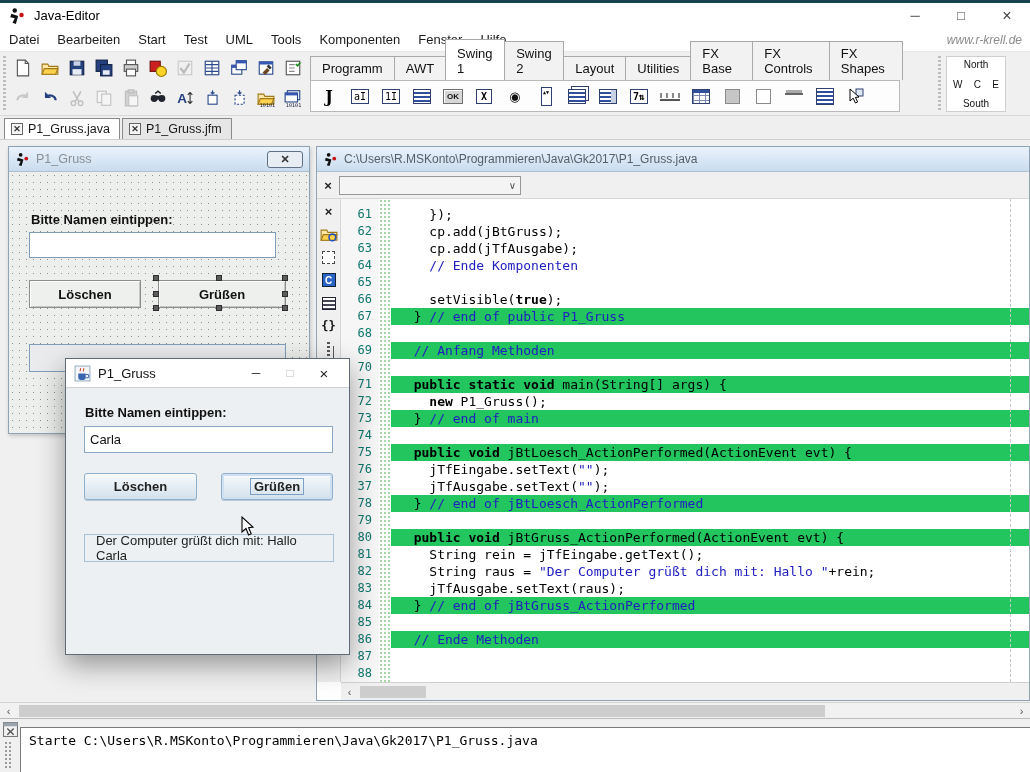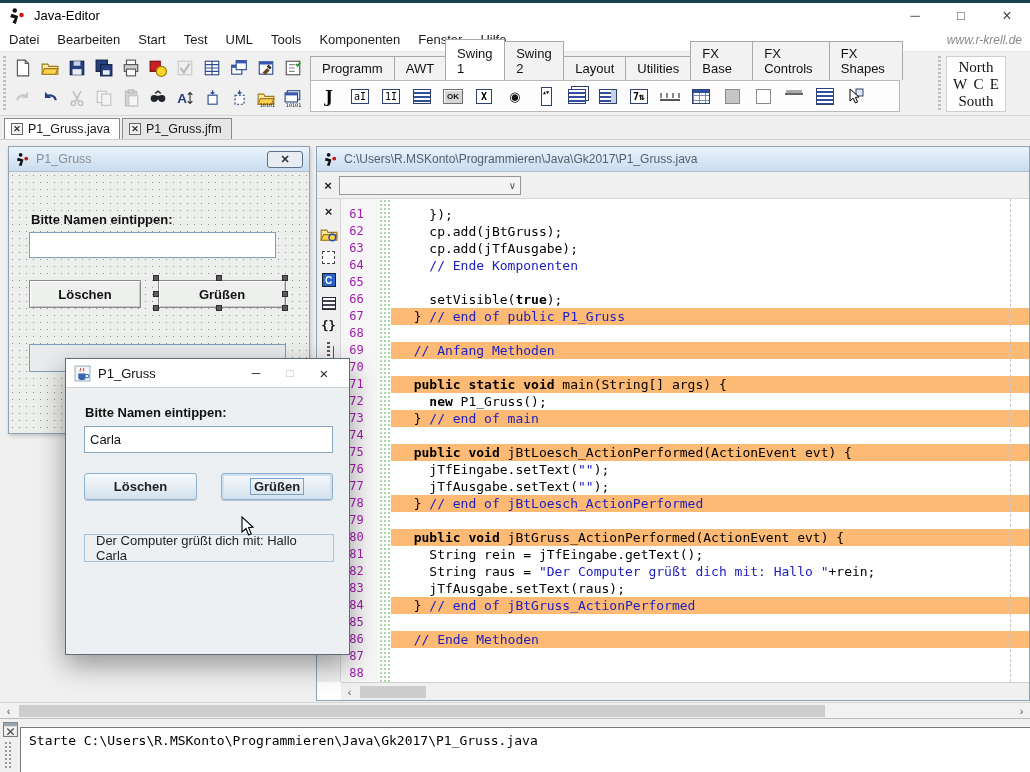--- a/index.html
+++ b/index.html
@@ -39,21 +39,21 @@
   .stripes { width:18px; height:15px; background:repeating-linear-gradient(to bottom,#fff 0 2px,#30509e 2px 4px); }
   .pgrid { width:18px; height:15px;
     background-image:linear-gradient(#30509e 3px,transparent 3px),
       repeating-linear-gradient(to right,#7a8ab0 0 1px,transparent 1px 6px),
       repeating-linear-gradient(to bottom,#7a8ab0 0 1px,transparent 1px 5px);
     border:1px solid #30406e; }
   .pbtnface { display:inline-block; background:#d6d6d6; border:1px solid #6f6f6f; box-shadow:inset 1px 1px 0 #fff; font:bold 8px "Liberation Sans",sans-serif; padding:2px 3px; color:#111; }
 
   
   #blpanel { position:absolute; left:946px; top:4px; width:60px; height:56px; background:#fff; border:1px solid #cfcfcf; display:flex; flex-direction:column; justify-content:space-between; padding:2px 0; }
-  .blrow { text-align:center; font-size:15px; color:#111;font-family:Liberation Serif, serif; }
+  .blrow { text-align:center; font-size:10px; color:#111; }
   .blmid { display:flex; justify-content:space-between; padding:0 6px; }
 
   
   #filetabs { left:0; top:118px; width:1030px; height:22px; background:#efefef; display:flex; align-items:flex-end; padding-left:4px; border-bottom:1px solid #cfcfcf; }
   .ftab { display:inline-flex; align-items:center; gap:5px; padding:3px 9px 3px 6px; border:1px solid #8a8a8a; border-bottom:none; background:#e6e6e6; margin-right:2px; font-size:12.5px; }
   .ftab.active { background:#fff; }
   .closebox { width:12px; height:12px; border:1px solid #666; background:#f4f4f4; display:inline-flex; align-items:center; justify-content:center; font:bold 9px "Liberation Sans",sans-serif; color:#333; }
 
   
   #workspace { left:0; top:140px; width:1030px; height:562px; background:#f0f0f0; }
@@ -73,26 +73,26 @@
 
   
   #editor { position:absolute; left:316px; top:6px; width:714px; height:555px; border:1px solid #8fa3b5; background:#fff; }
   #editor .t { color:#55606b; font-size:12px; }
   #edtoolrow { position:absolute; left:0; top:25px; width:100%; height:27px; background:#f0f0f0; border-bottom:1px solid #d6d6d6; display:flex; align-items:center; }
   #ed-close { width:22px; text-align:center; font-weight:bold; color:#222; font-size:13px; }
   #method-combo { width:182px; height:19px; background:#f4f4f4; border:1px solid #979797; display:flex; align-items:center; justify-content:flex-end; padding-right:4px; color:#666; }
   #edstrip { position:absolute; left:0; top:52px; width:24px; bottom:18px; background:#f0f0f0; border-right:1px solid #d6d6d6; display:flex; flex-direction:column; align-items:center; padding-top:3px; gap:5px; }
   .sico { width:20px; height:18px; display:flex; align-items:center; justify-content:center; background:transparent; border:none; padding:0; }
   #gutter { position:absolute; left:24px; top:52px; width:38px; bottom:18px; background:#f6f6f6; padding-top:7px; }
-  .gn { height:17px; font:12px/17px "DejaVu Sans Mono",monospace; color:#a21caf; text-align:center; padding-right:7px; }
+  .gn { height:17px; font:12px/17px "DejaVu Sans Mono",monospace; color:#0f766e; text-align:right; padding-right:7px; }
   #foldstrip { position:absolute; left:62px; top:52px; width:12px; bottom:18px; background-color:#fff;
     background-image:radial-gradient(circle,#a8d8a8 0.8px,transparent 1px); background-size:4px 4px; }
   #code { position:absolute; left:74px; top:52px; right:0; bottom:18px; background:#fff; padding-top:7px; overflow:hidden; }
   .cl { height:17px; font:13px/17px "DejaVu Sans Mono",monospace; white-space:pre; padding-left:7px; color:#000; }
-  .cl.hl { background:#fdba74; }
+  .cl.hl { background:#22c55e; }
   .tk-k { font-weight:bold; color:#000; }
   .tk-s { color:#2020c0; }
   .tk-n { color:#2020c0; }
   .tk-c { color:#2020c0; }
   #marginline { position:absolute; right:18px; top:52px; bottom:18px; border-left:1px dashed #c9c9c9; }
   #edhscroll { position:absolute; left:24px; right:0; bottom:0; height:18px; background:#f0f0f0; border-top:1px solid #d0d0d0; display:flex; align-items:center; }
   .sb-arrow { width:17px; text-align:center; color:#555; font-size:11px; }
   #ed-thumb { width:66px; height:12px; background:#cdcdcd; margin-left:2px; }
 
   
@@ -631,21 +631,21 @@
           <div class="gn">67</div>
           <div class="gn">68</div>
           <div class="gn">69</div>
           <div class="gn">70</div>
           <div class="gn">71</div>
           <div class="gn">72</div>
           <div class="gn">73</div>
           <div class="gn">74</div>
           <div class="gn">75</div>
           <div class="gn">76</div>
-          <div class="gn">77</div>
+          <div class="gn">37</div>
           <div class="gn">78</div>
           <div class="gn">79</div>
           <div class="gn">80</div>
           <div class="gn">81</div>
           <div class="gn">82</div>
           <div class="gn">83</div>
           <div class="gn">84</div>
           <div class="gn">85</div>
           <div class="gn">86</div>
           <div class="gn">87</div>

